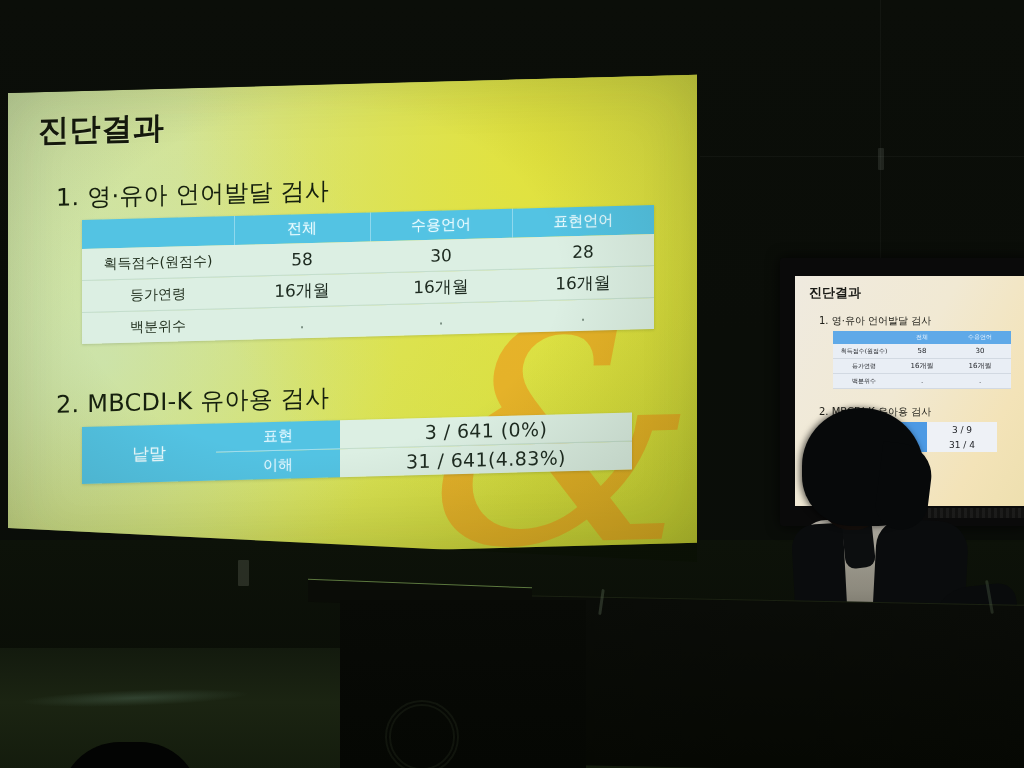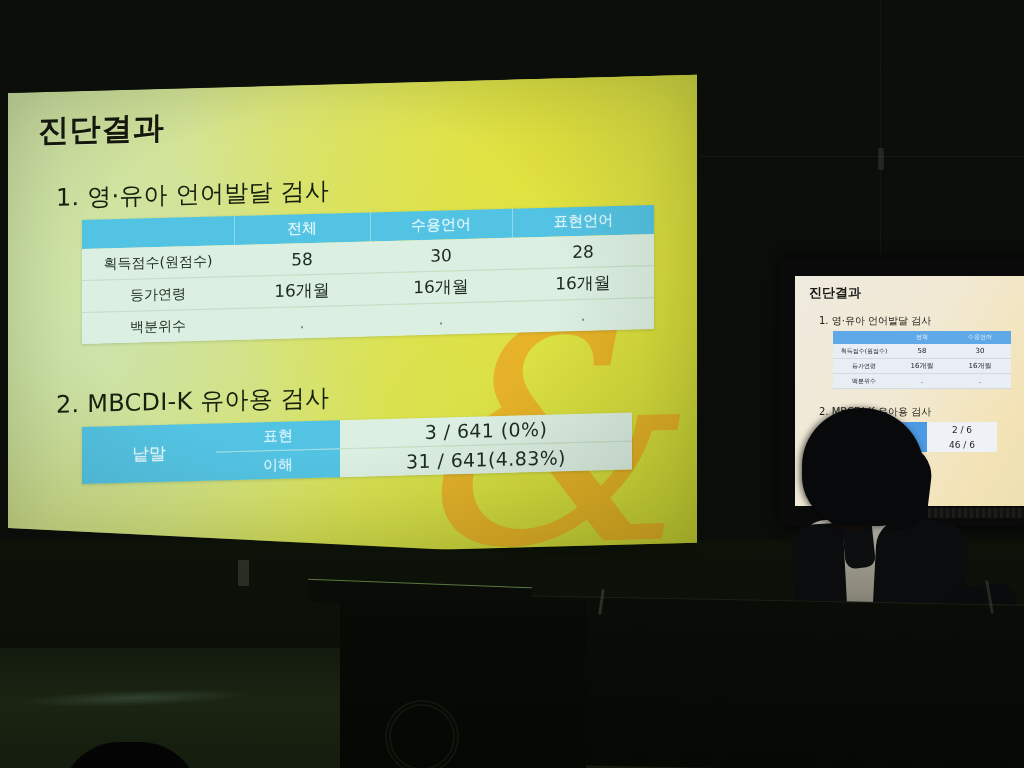--- a/index.html
+++ b/index.html
@@ -363,25 +363,25 @@
           </table>
         <div class="mon-sec" style="margin-top:16px;">2. MBCDI-K 유아용 검사</div>
         <table class="mon-tbl2">
           <colgroup>
               <col style="width:56px">
               <col style="width:70px">
             </colgroup>
           <tbody>
               <tr>
             <td class="k">표현</td>
-            <td class="v">2 / 6</td>
+            <td class="v">3 / 9</td>
           </tr>
           <tr>
             <td class="k">이해</td>
-            <td class="v">46 / 6</td>
+            <td class="v">31 / 4</td>
           </tr>
         </tbody>
           </table>
       </div>
     </div>
     <div class="mon-grille"></div>
   </div>
 
   <div class="presenter">
     <div class="p-shirt"></div>

